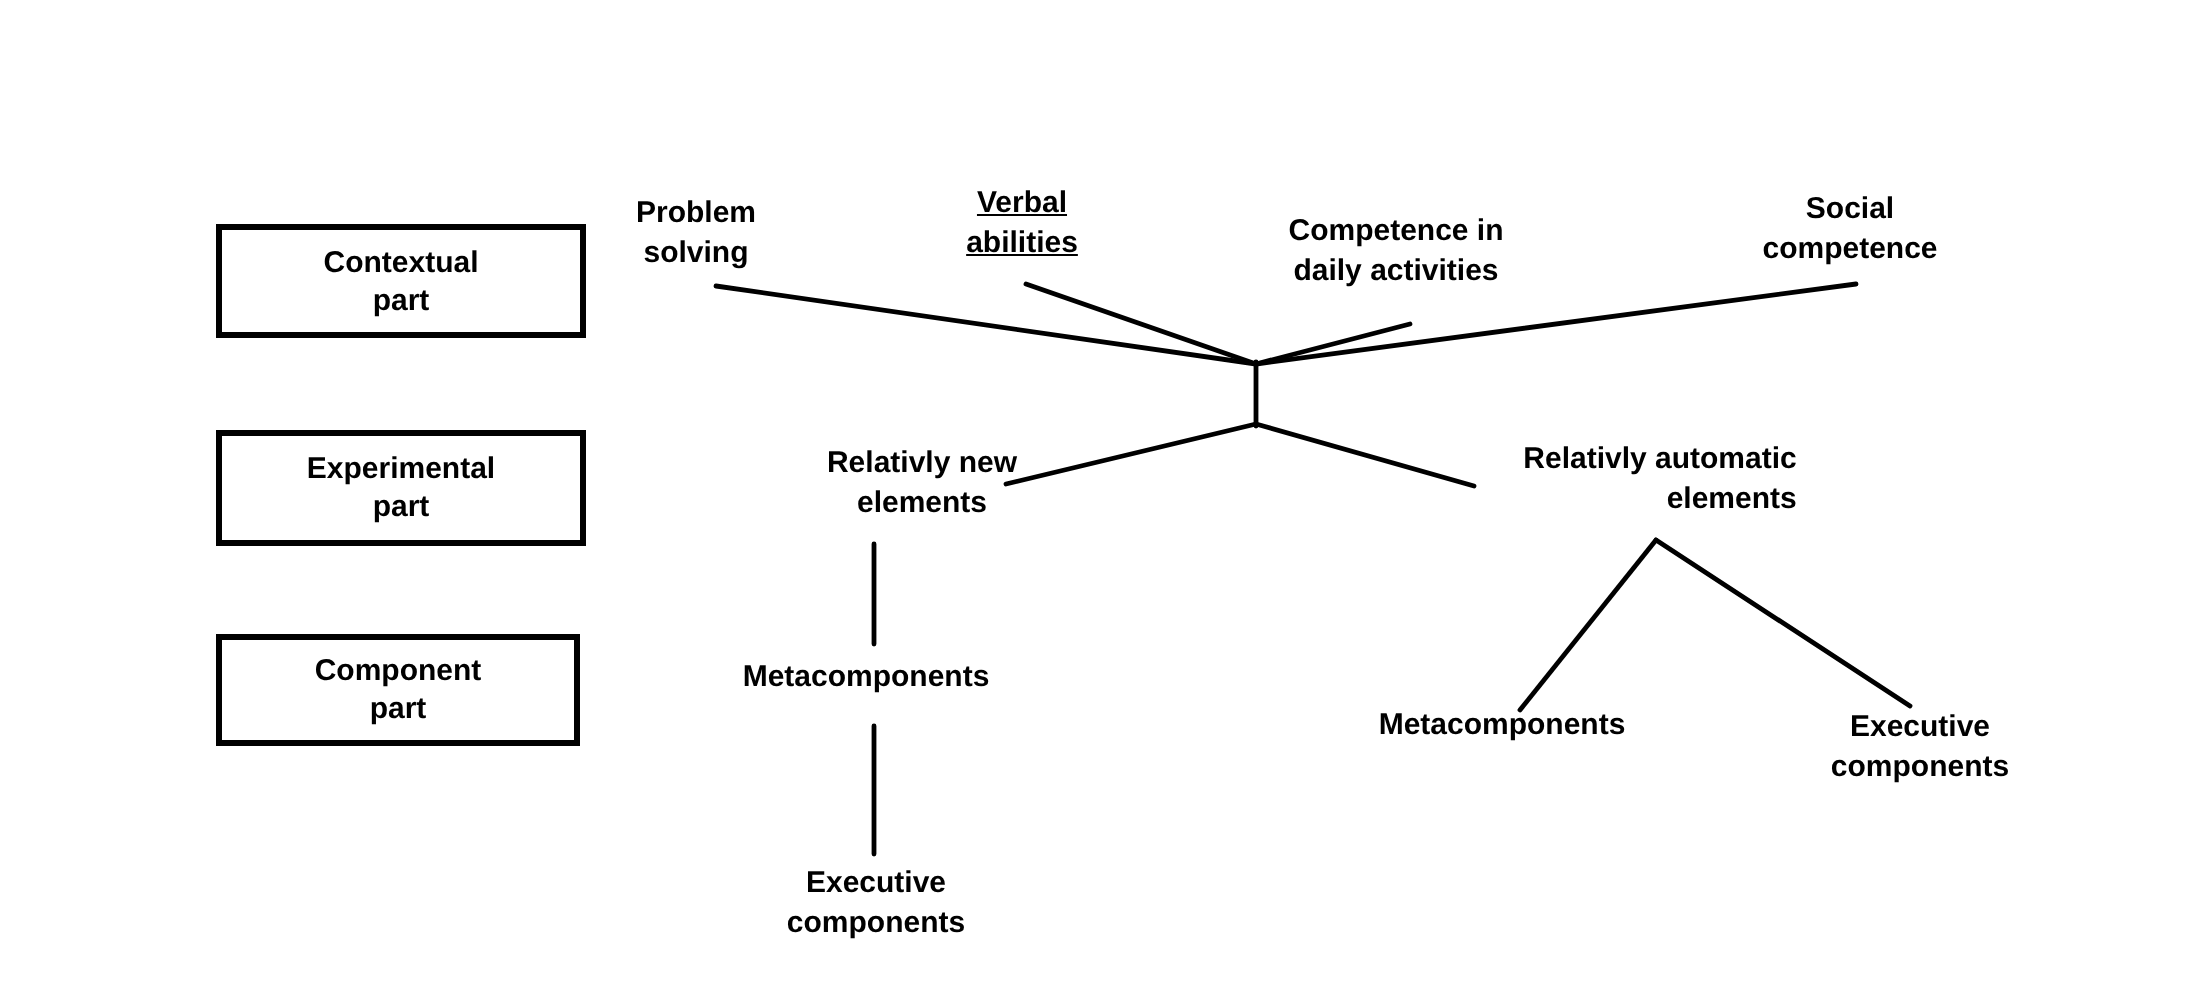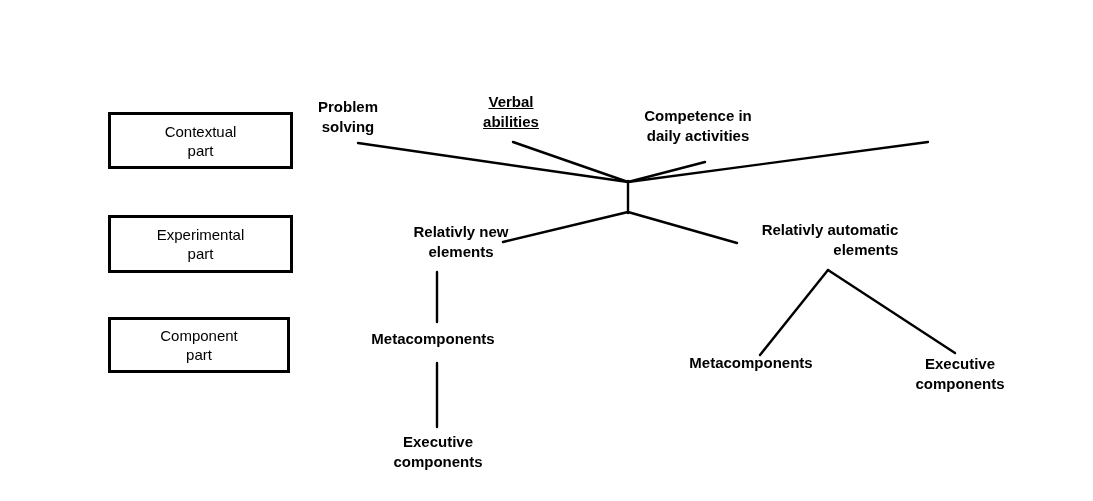--- a/index.html
+++ b/index.html
@@ -25,21 +25,21 @@
   .rowbox {
     position: absolute;
     border: 3px solid #000;
     background: #ffffff;
     display: flex;
     align-items: center;
     justify-content: center;
   }
   .rowbox .boxlabel {
     font-size: 15px;
-    font-weight: normal;
+    font-weight: bold;
     line-height: 19px;
     text-align: center;
     white-space: pre-line;
   }
   .node {
     position: absolute;
     transform: translateX(-50%);
     font-size: 15px;
     font-weight: bold;
     line-height: 20px;
@@ -83,20 +83,22 @@
 
   <div class="node" style="left:348px; top:97px;">Problem
 solving</div>
 
   <div class="node" style="left:511px; top:92px;text-decoration:underline;">Verbal
 abilities</div>
 
   <div class="node" style="left:698px; top:106px;">Competence in
 daily activities</div>
 
+  <div class="node" style="left:925px; top:95px;">Social
+competence</div>
 
   <div class="node" style="left:436px; top:222px;margin-left:25px;">Relativly new
 elements</div>
 
   <div class="node" style="left:830px; top:220px;text-align:right;">Relativly automatic
 elements</div>
 
   <div class="node" style="left:433px; top:329px;">Metacomponents</div>
 
   <div class="node" style="left:438px; top:432px;">Executive

